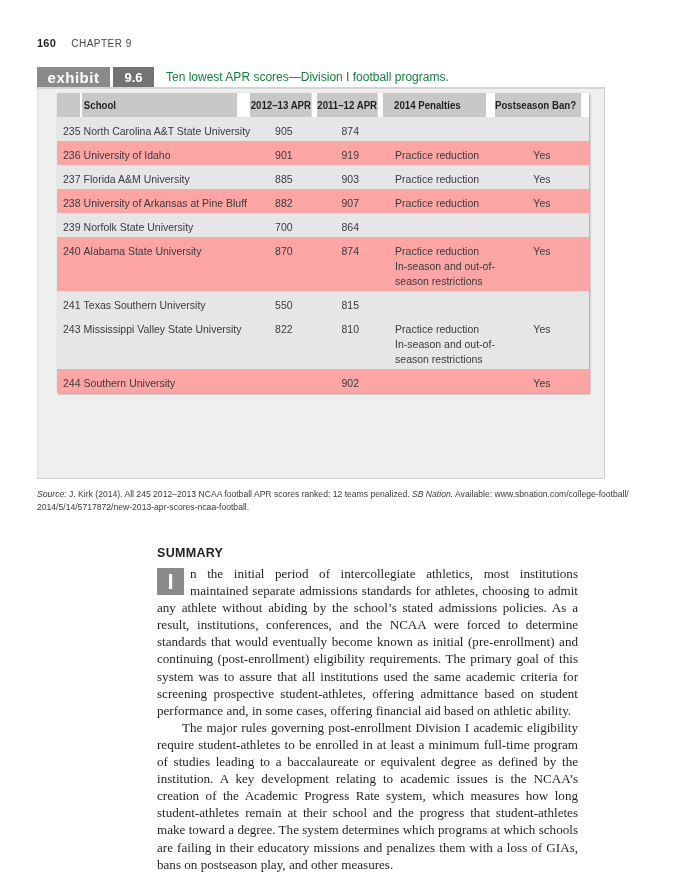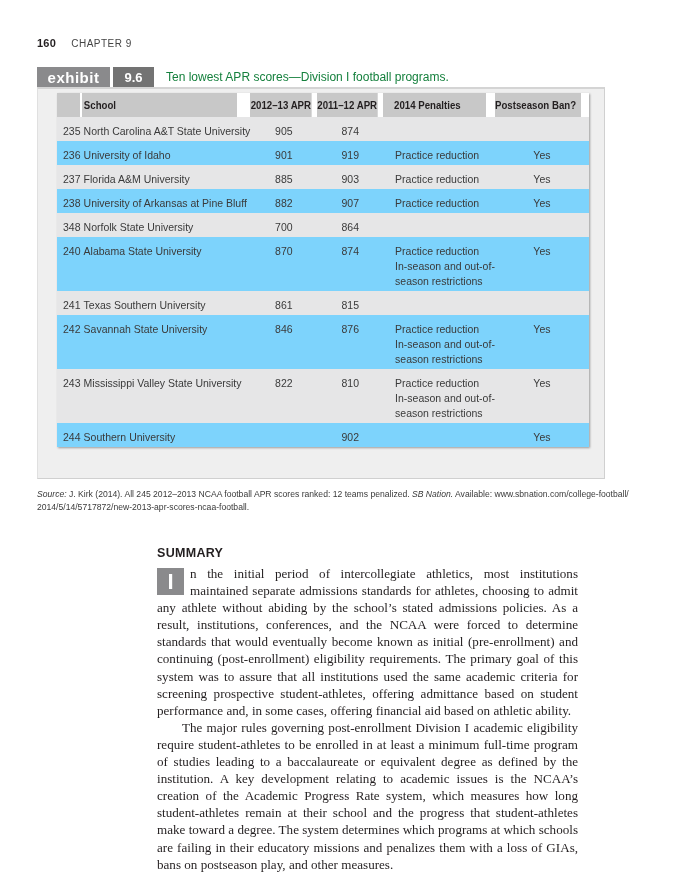--- a/index.html
+++ b/index.html
@@ -14,21 +14,21 @@
   .exhibit-label { background: #8a8a8c; color: #fff; font-weight: bold; font-size: 15px; width: 73px; display: flex; align-items: center; justify-content: center; letter-spacing: 0.5px; }
   .exhibit-num { background: #737373; color: #fff; font-weight: bold; font-size: 13px; width: 41px; display: flex; align-items: center; justify-content: center; margin-left: 3px; }
   .exhibit-title { font-size: 12px; color: #15803d; display: flex; align-items: center; padding-left: 12px; }
 
   .exhibit-box { position: absolute; left: 37px; top: 87px; width: 568px; height: 392px; background: #efefef; border-top: 2px solid #d4d4d4; border-right: 1px solid #d0d0d0; border-bottom: 1px solid #d0d0d0; border-left: 1px solid #e0e0e0; }
 
   .apr-table { position: absolute; left: 19px; top: 4px; width: 532px; border-collapse: collapse; font-family: "Liberation Sans", sans-serif; font-size: 10.5px; color: #3a3a3a; box-shadow: 1px 1px 2px rgba(0,0,0,0.35); background: #fff; }
   .apr-table th { background: #c8c8c8; font-weight: bold; height: 24px; text-align: left; font-size: 10.5px; color: #231f20; transform: scaleX(0.92); transform-origin: left; white-space: nowrap; }
   .apr-table td { vertical-align: top; padding-top: 7px; height: 24px; line-height: 15px; white-space: nowrap; }
   .apr-table tr.shade td { background: #e6e6e7; }
-  .apr-table tr.plain td { background: #7dd3fc; }
+  .apr-table tr.plain td { background: #fca5a5; }
   .apr-table tr.tall td { height: 54px; }
   .c-rank { width: 32px; padding-left: 6px; }
   .c-school { width: 164px; padding-left: 2px; }
   .c-apr13 { width: 78px; text-align: center; }
   .c-apr12 { width: 70px; text-align: center; }
   .c-pen { width: 108px; padding-left: 12px; }
   .c-ban { width: 80px; text-align: center; }
   th.c-apr13, th.c-apr12 { text-align: center; }
   th.c-ban { text-align: right; padding-right: 6px; }
   .pen-line { display: block; }
@@ -102,21 +102,21 @@
         <td class="c-rank">238</td>
         <td class="c-school">University of Arkansas at Pine Bluff</td>
         <td class="c-apr13">882</td>
         <td class="c-apr12">907</td>
         <td class="c-pen">
             <span class="pen-line">Practice reduction</span>
           </td>
         <td class="c-ban">Yes</td>
       </tr>
       <tr class="shade">
-        <td class="c-rank">348</td>
+        <td class="c-rank">239</td>
         <td class="c-school">Norfolk State University</td>
         <td class="c-apr13">700</td>
         <td class="c-apr12">864</td>
         <td class="c-pen"></td>
         <td class="c-ban"></td>
       </tr>
       <tr class="plain tall">
         <td class="c-rank">240</td>
         <td class="c-school">Alabama State University</td>
         <td class="c-apr13">870</td>
@@ -124,36 +124,24 @@
         <td class="c-pen">
           <span class="pen-line">Practice reduction</span>
           <span class="pen-line">In-season and out-of-</span>
           <span class="pen-line">season restrictions</span>
         </td>
         <td class="c-ban">Yes</td>
       </tr>
       <tr class="shade">
         <td class="c-rank">241</td>
         <td class="c-school">Texas Southern University</td>
-        <td class="c-apr13">861</td>
+        <td class="c-apr13">550</td>
         <td class="c-apr12">815</td>
         <td class="c-pen"></td>
         <td class="c-ban"></td>
-      </tr>
-      <tr class="plain tall">
-        <td class="c-rank">242</td>
-        <td class="c-school">Savannah State University</td>
-        <td class="c-apr13">846</td>
-        <td class="c-apr12">876</td>
-        <td class="c-pen">
-          <span class="pen-line">Practice reduction</span>
-          <span class="pen-line">In-season and out-of-</span>
-          <span class="pen-line">season restrictions</span>
-        </td>
-        <td class="c-ban">Yes</td>
       </tr>
       <tr class="shade tall">
         <td class="c-rank">243</td>
         <td class="c-school">Mississippi Valley State University</td>
         <td class="c-apr13">822</td>
         <td class="c-apr12">810</td>
         <td class="c-pen">
           <span class="pen-line">Practice reduction</span>
           <span class="pen-line">In-season and out-of-</span>
           <span class="pen-line">season restrictions</span>

